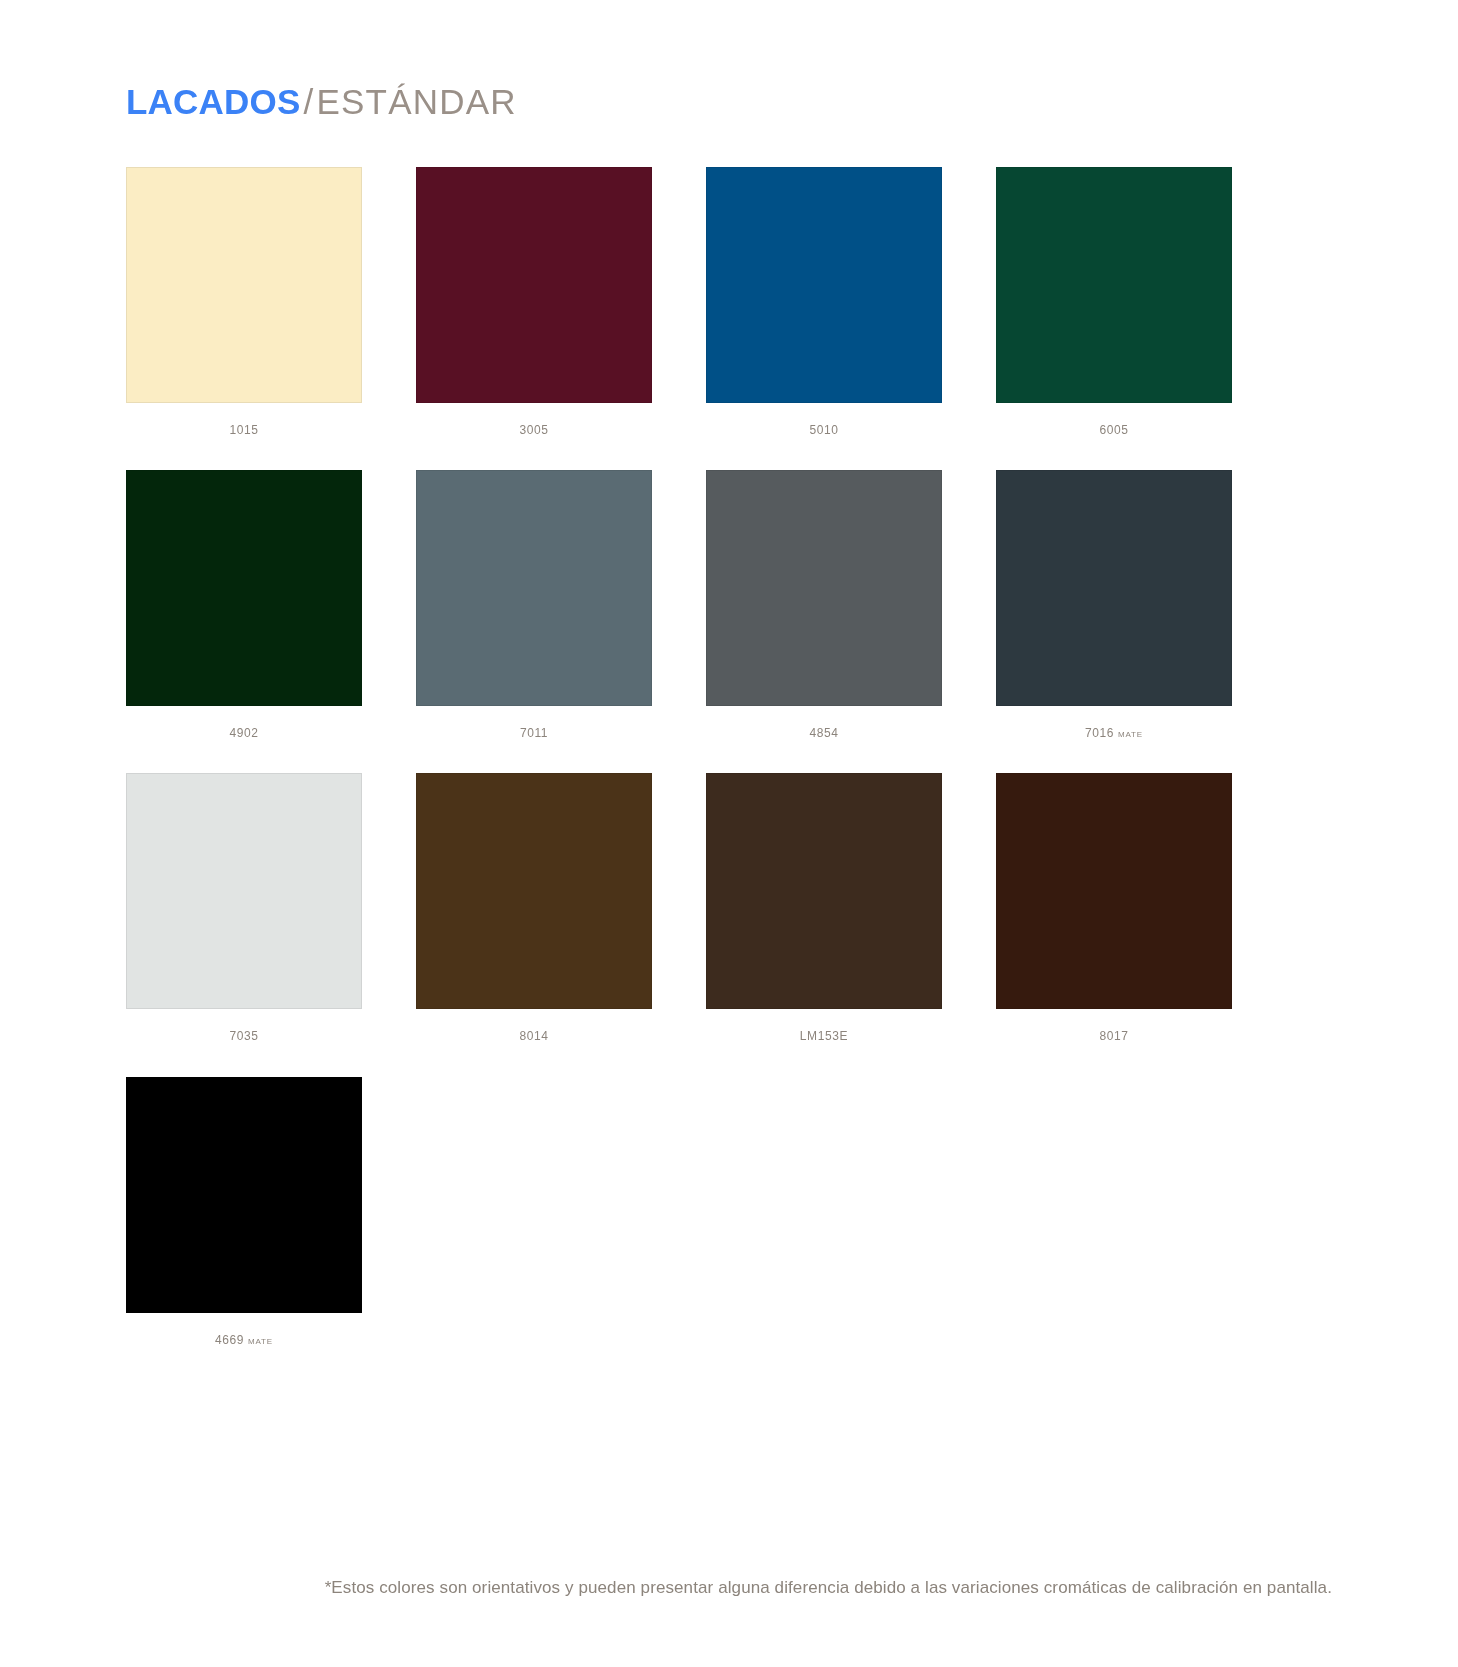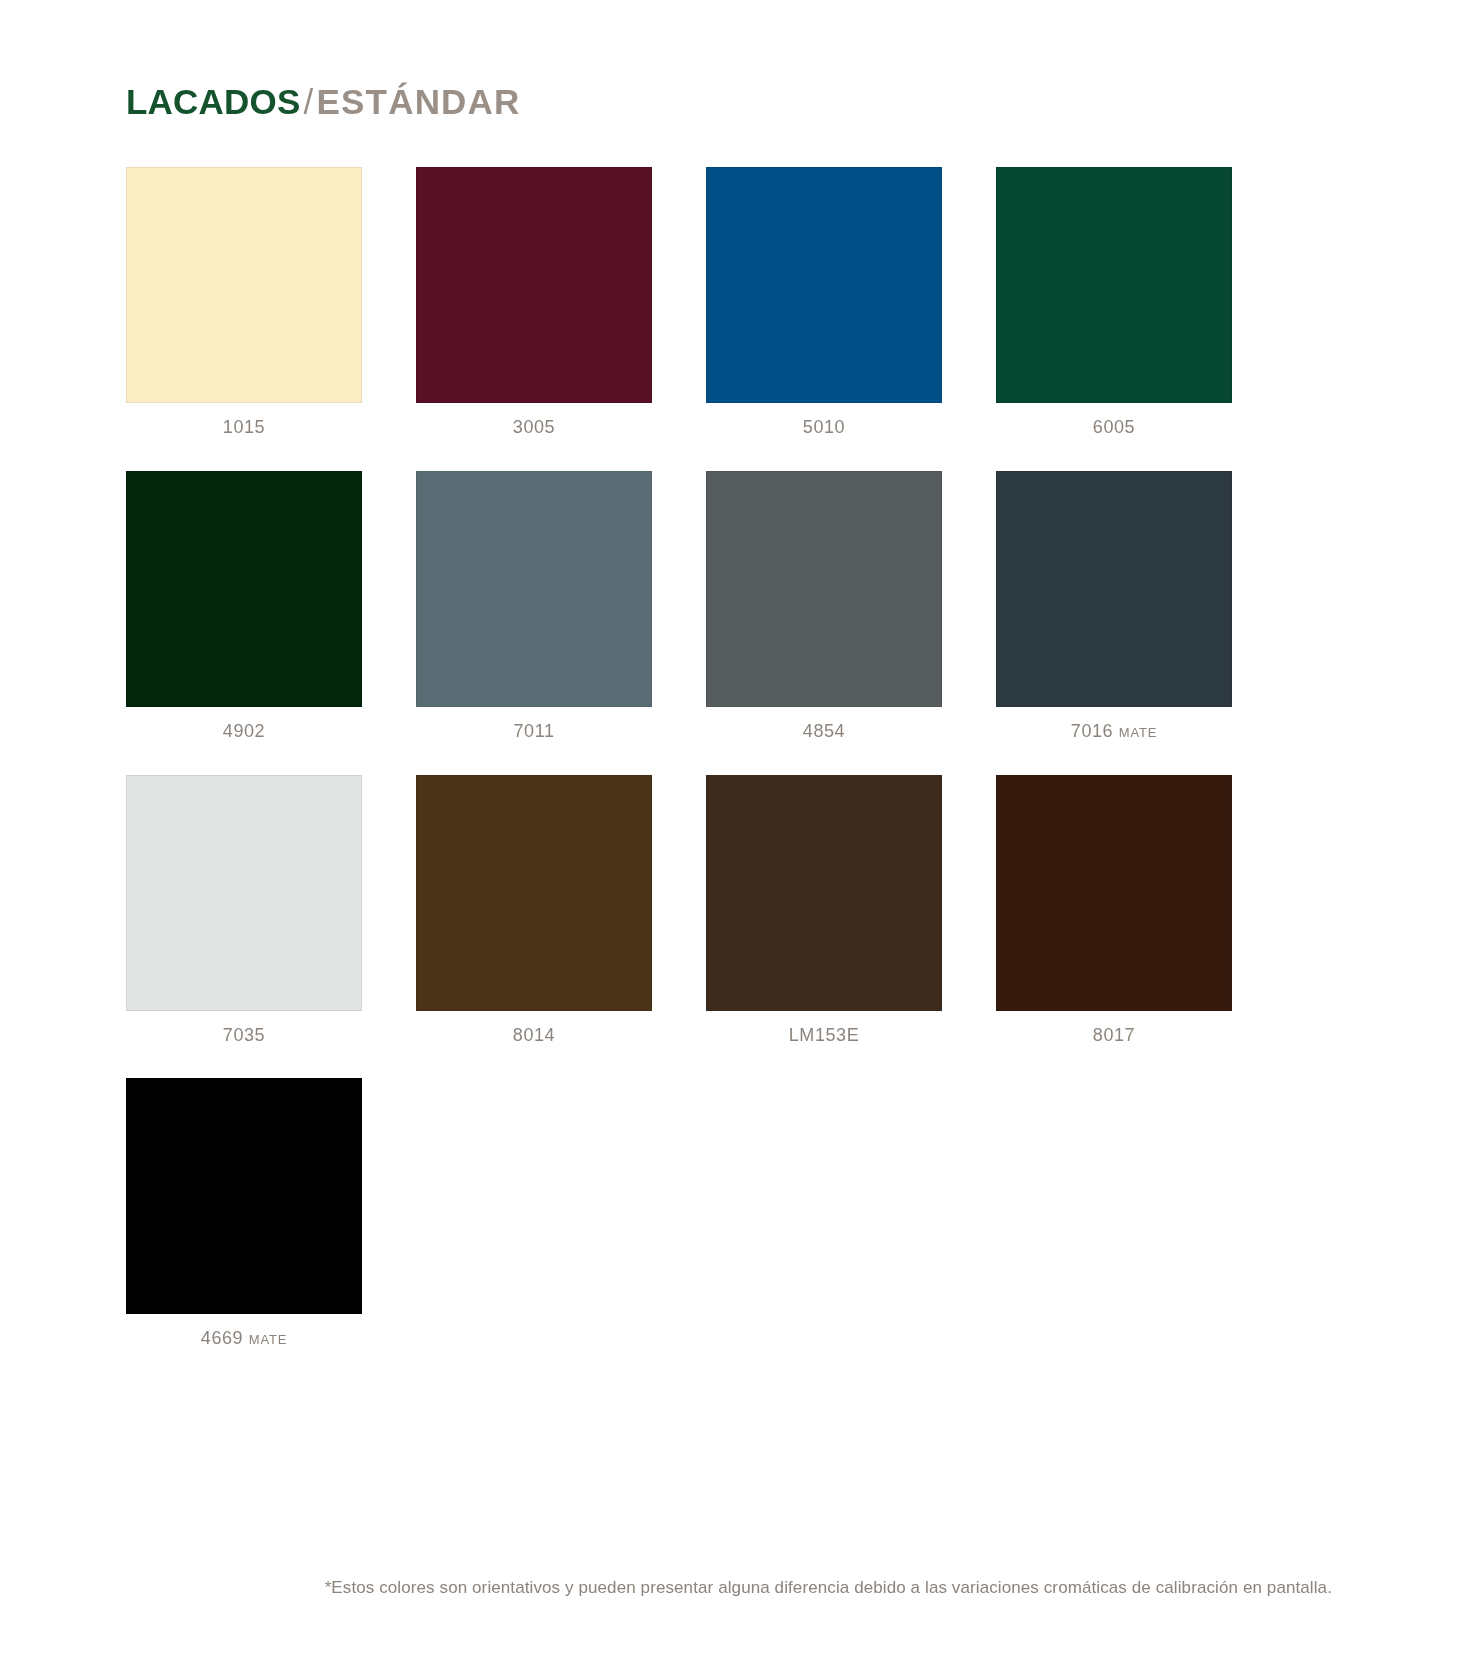--- a/index.html
+++ b/index.html
@@ -31,30 +31,30 @@
     line-height: 1;
     white-space: nowrap;
   }
   .header-title {
     font-size: 35px;
     letter-spacing: 0.3px;
     display: inline;
   }
   .title-strong {
     font-weight: 700;
-    color: #14532d;
+    color: #3b82f6;
     letter-spacing: 0.2px;
   }
   .title-sep {
     font-weight: 400;
     color: #9a9088;
     padding: 0 3px;
   }
   .title-light {
-    font-weight: 700;
+    font-weight: 400;
     color: #9a9088;
     letter-spacing: 1.2px;
   }
 
   
   .grid {
     margin-top: 48px;
     display: grid;
     grid-template-columns: repeat(4, 236px);
     column-gap: 54px;
@@ -69,22 +69,22 @@
   }
   .swatch {
     width: 236px;
     height: 236px;
     display: block;
     box-shadow: 0 0 0 1px rgba(0,0,0,0.07) inset;
   }
   .swatch-label {
     display: block;
     text-align: center;
-    margin-top: 15px;
-    font-size: 18px;
+    margin-top: 21px;
+    font-size: 12px;
     font-weight: 400;
     color: #8c847c;
     letter-spacing: 0.6px;
     line-height: 1.1;
   }
   .swatch-label .suffix {
     font-variant: small-caps;
     text-transform: lowercase;
     letter-spacing: 0.8px;
   }

